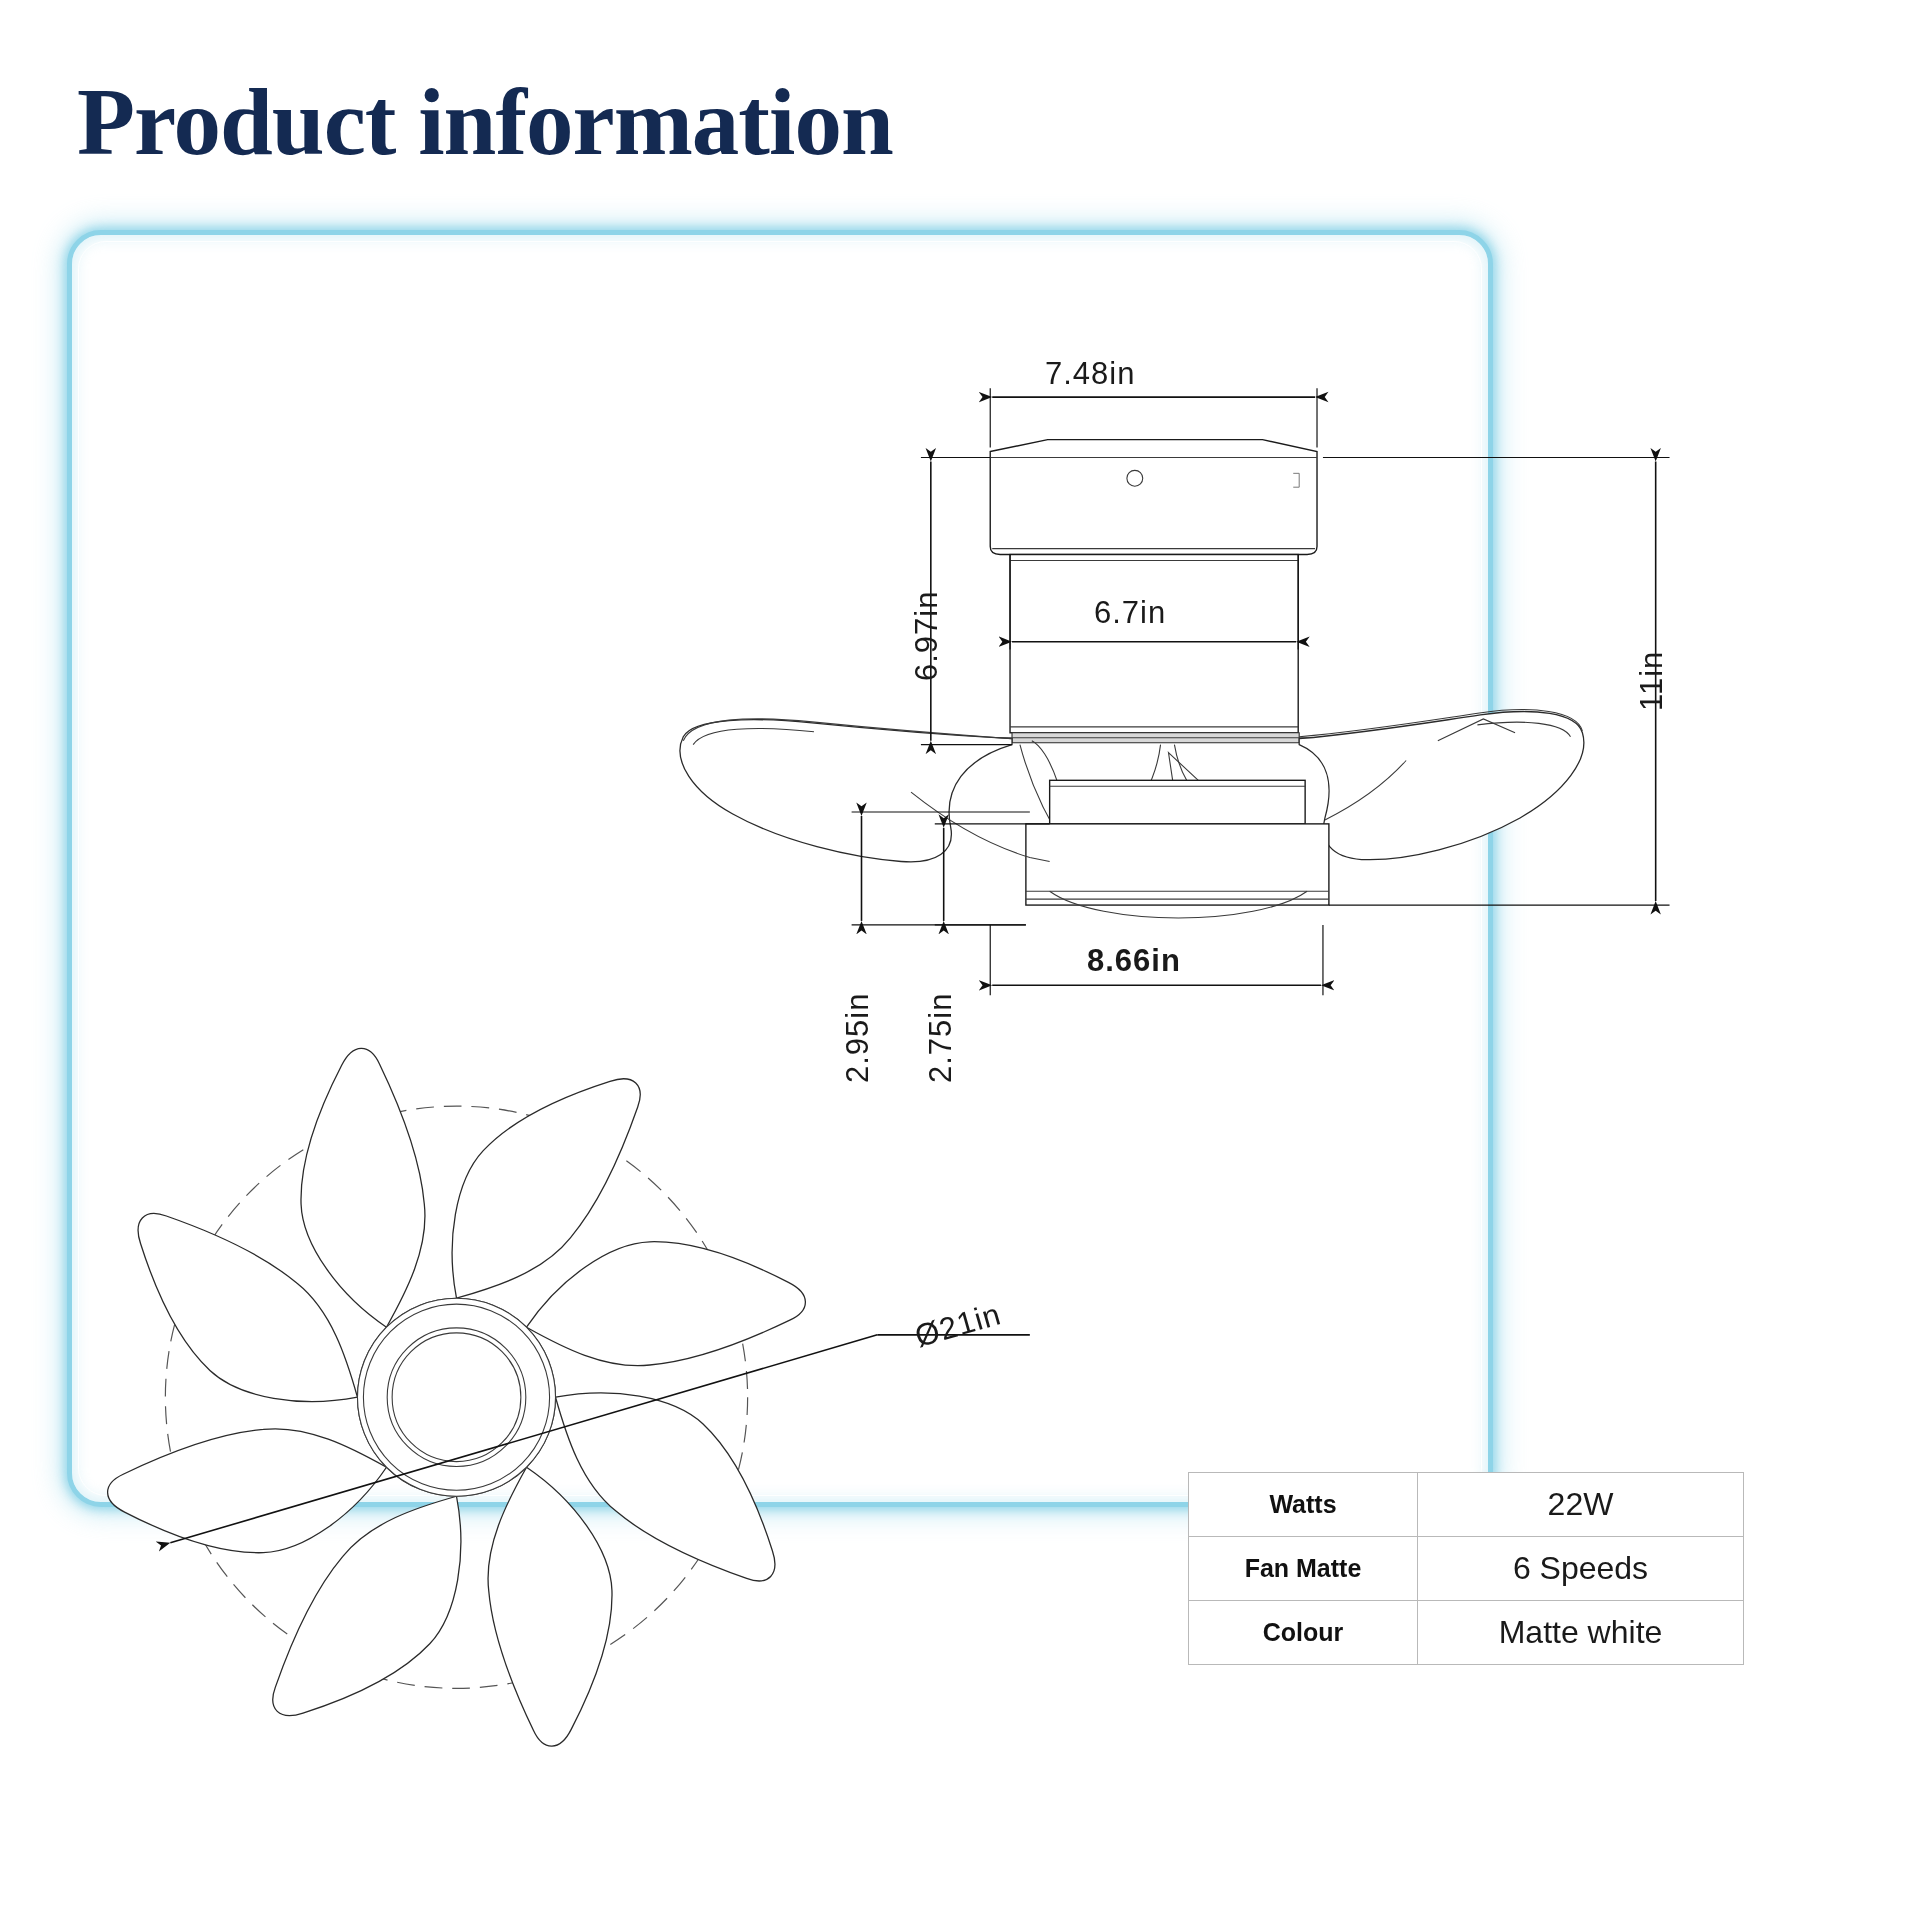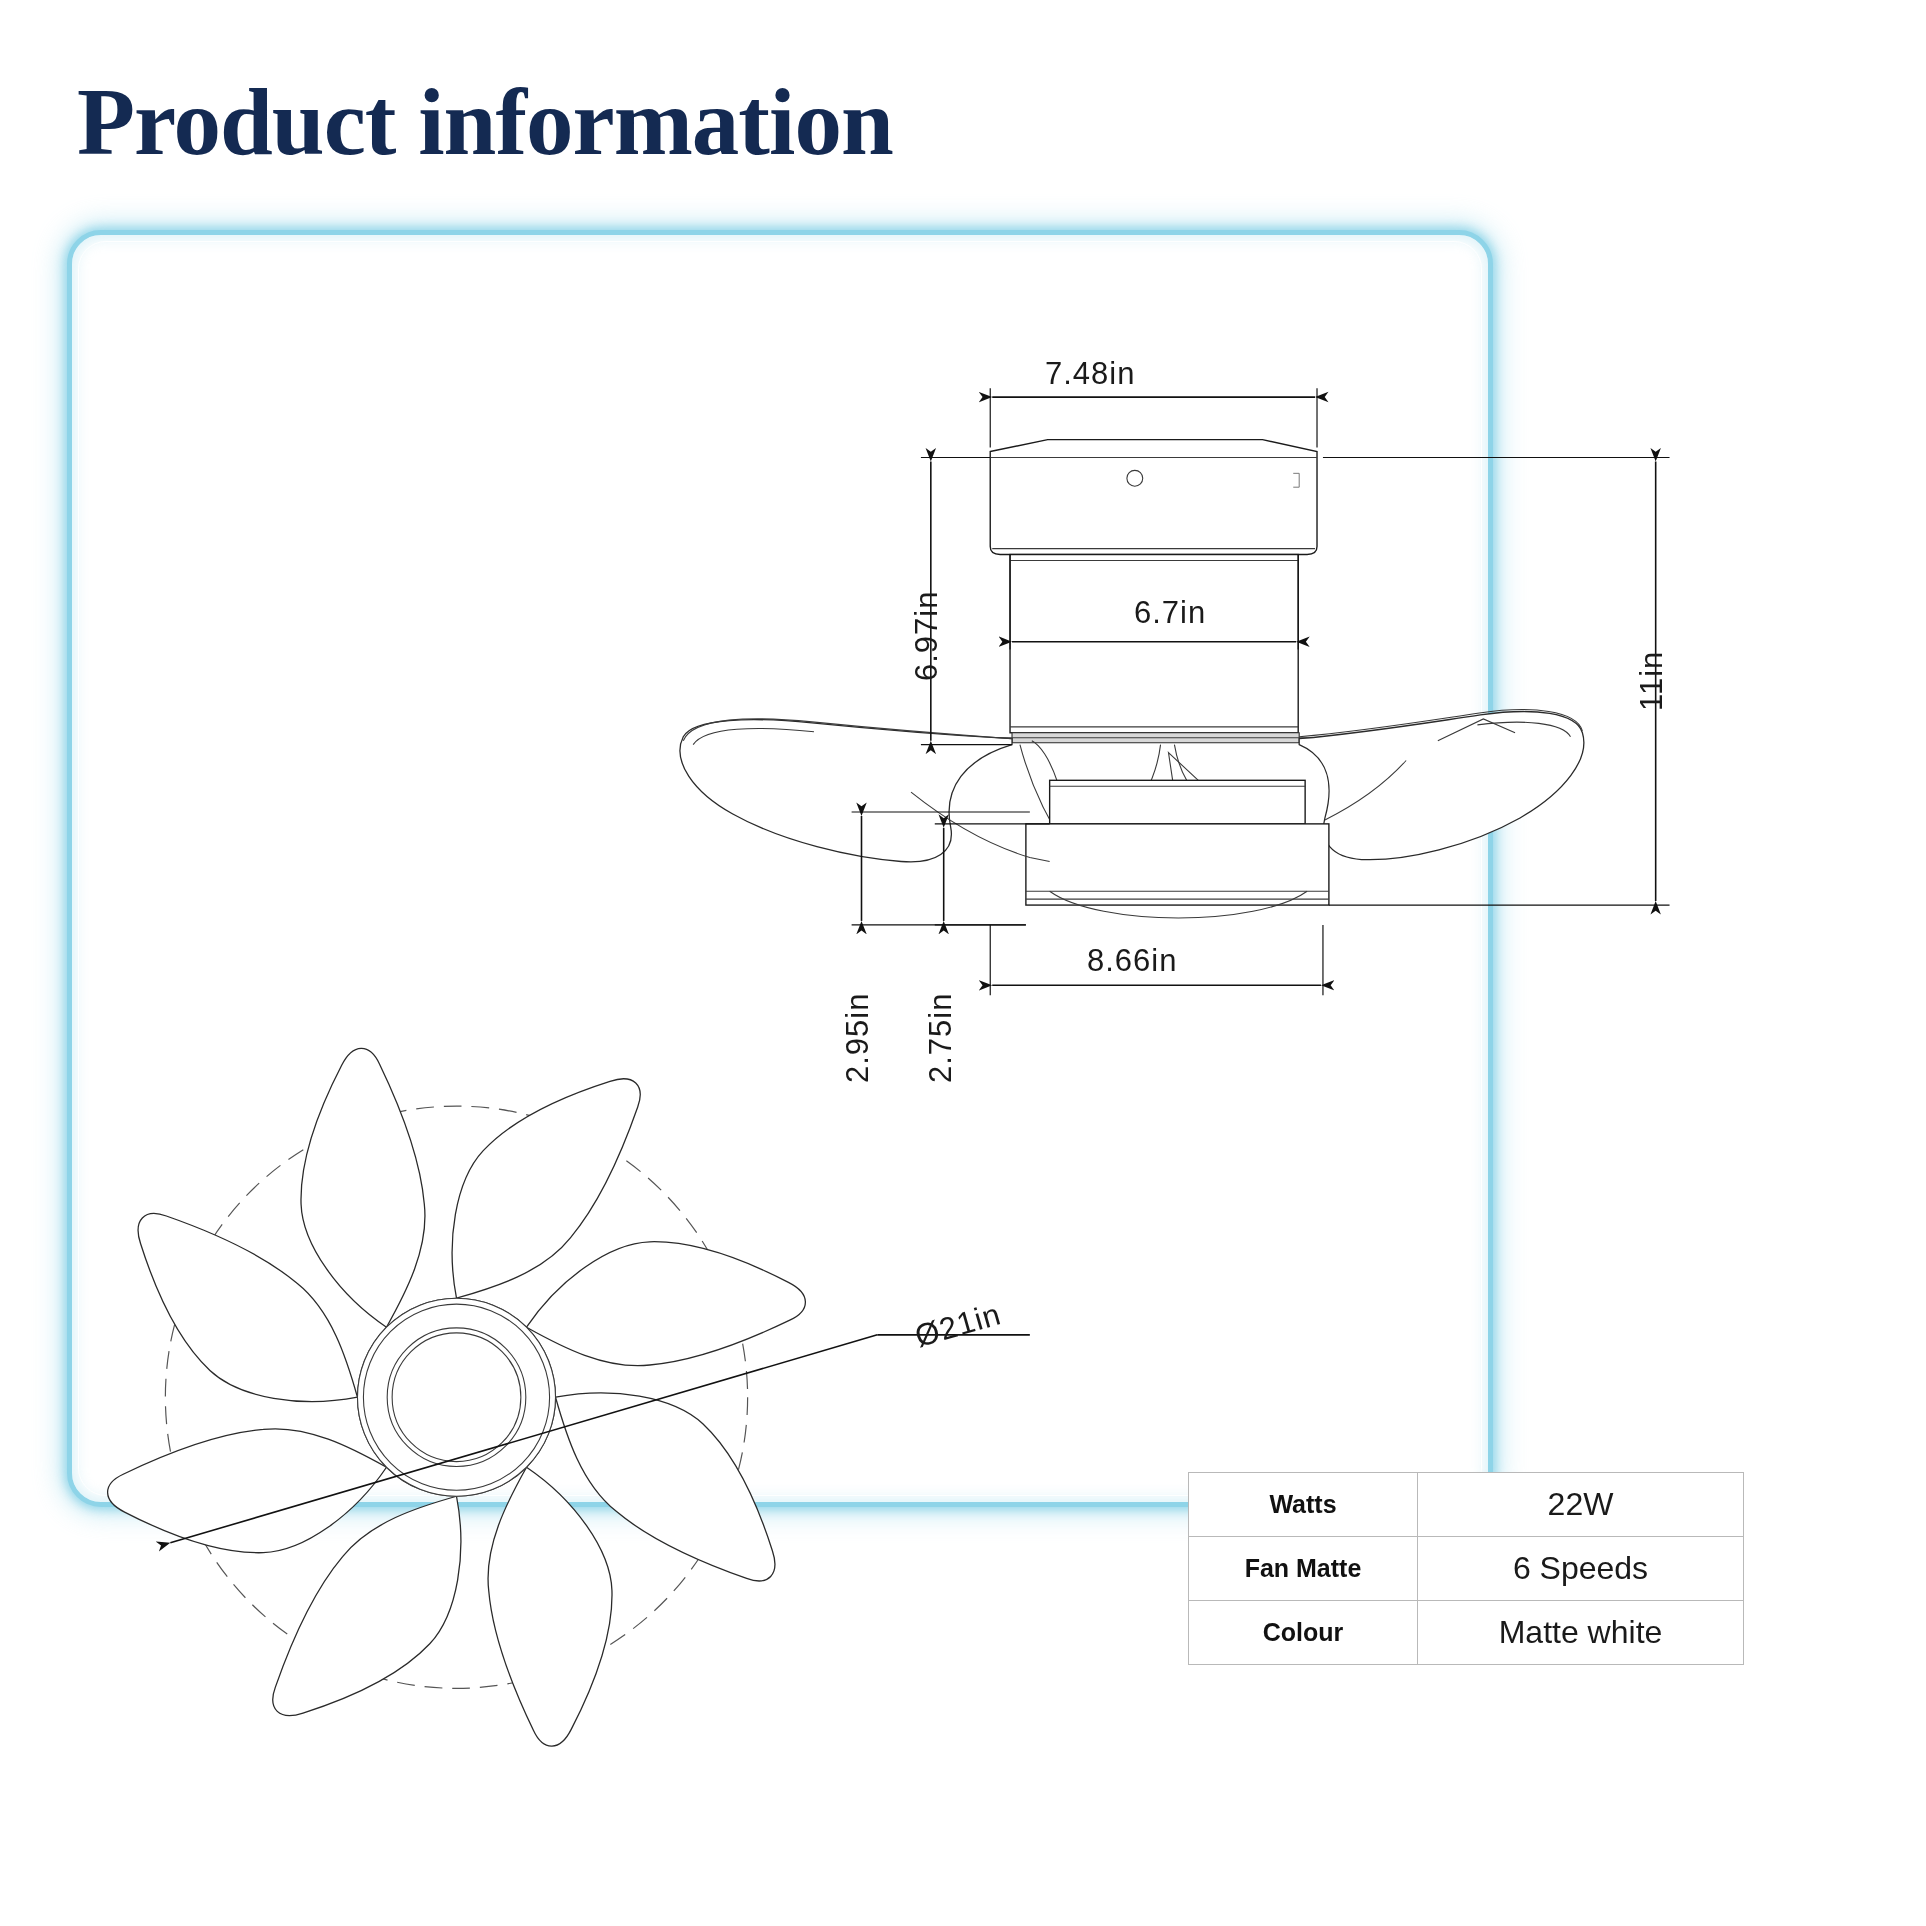--- a/index.html
+++ b/index.html
@@ -326,25 +326,25 @@
   </g>
 
   <g>
     <path class="dim" d="M172,1558 L886,1348" marker-start="url(#ar-l)"></path>
     <path class="dim" d="M886,1348 L1040,1348"></path>
   </g>
 </svg>
 
 <div class="dim-label" style="left:1045px; top:356px;">7.48in</div>
 
-<div class="dim-label" style="left:1094px; top:595px;margin-left:40px;">6.7in</div>
+<div class="dim-label" style="left:1094px; top:595px;">6.7in</div>
 
 <div class="dim-label rot90" style="left:909px; top:681px;">6.97in</div>
 
-<div class="dim-label" style="left:1087px; top:943px;">8.66in</div>
+<div class="dim-label" style="left:1087px; top:943px;font-weight:bold;">8.66in</div>
 
 <div class="dim-label rot90" style="left:1634px; top:711px;">11in</div>
 
 <div class="dim-label rot90" style="left:840px; top:1083px;">2.95in</div>
 
 <div class="dim-label rot90" style="left:923px; top:1083px;">2.75in</div>
 
 <div class="dim-label" style="left:921px; top:1319px; transform: rotate(-16deg); transform-origin: left bottom;">Ø21in</div>
 
 <table id="spec-table">

